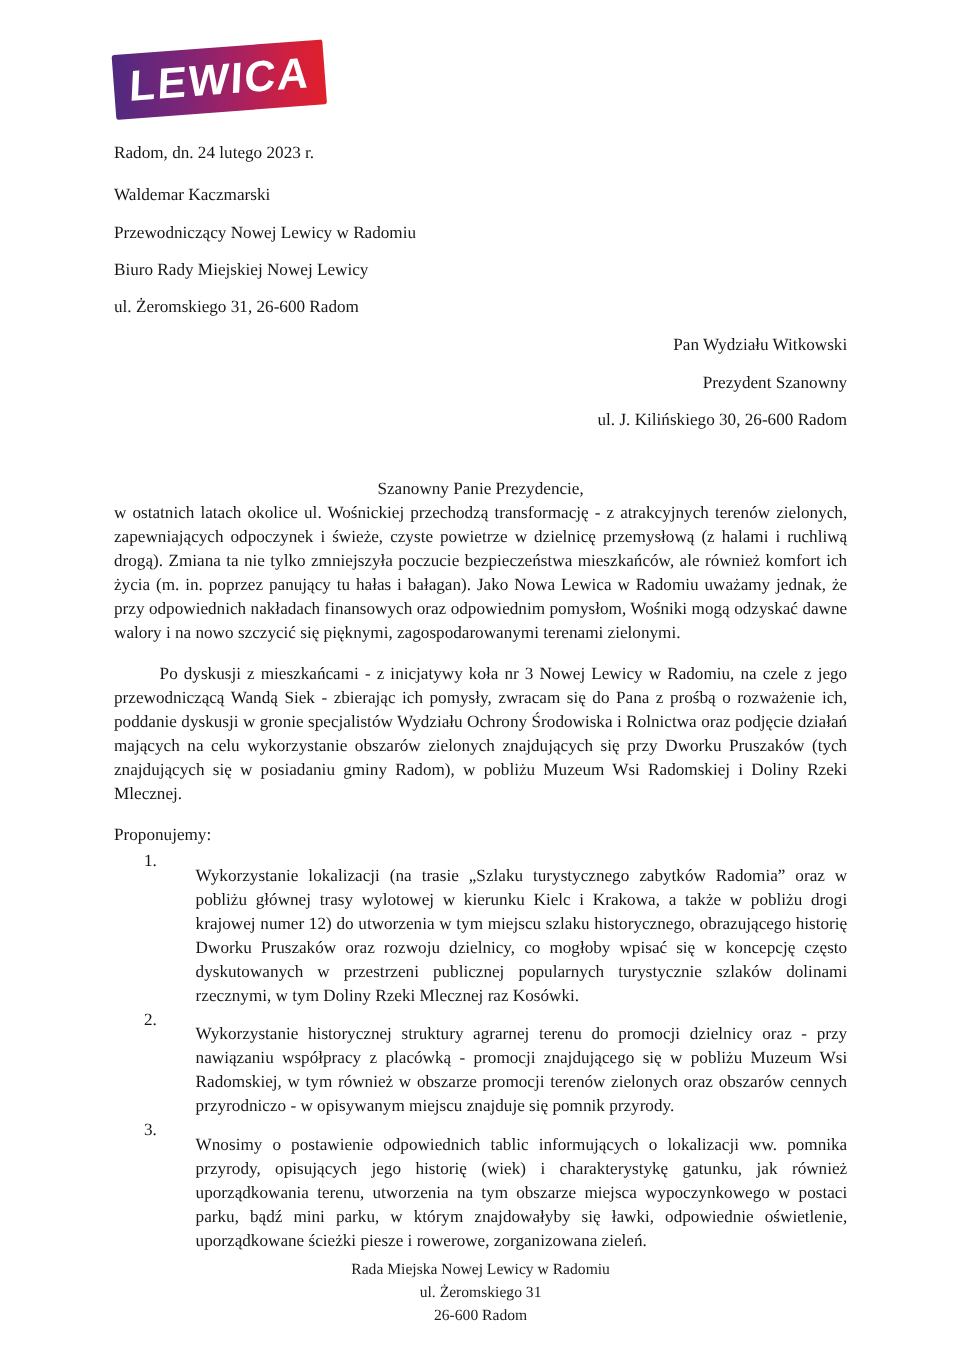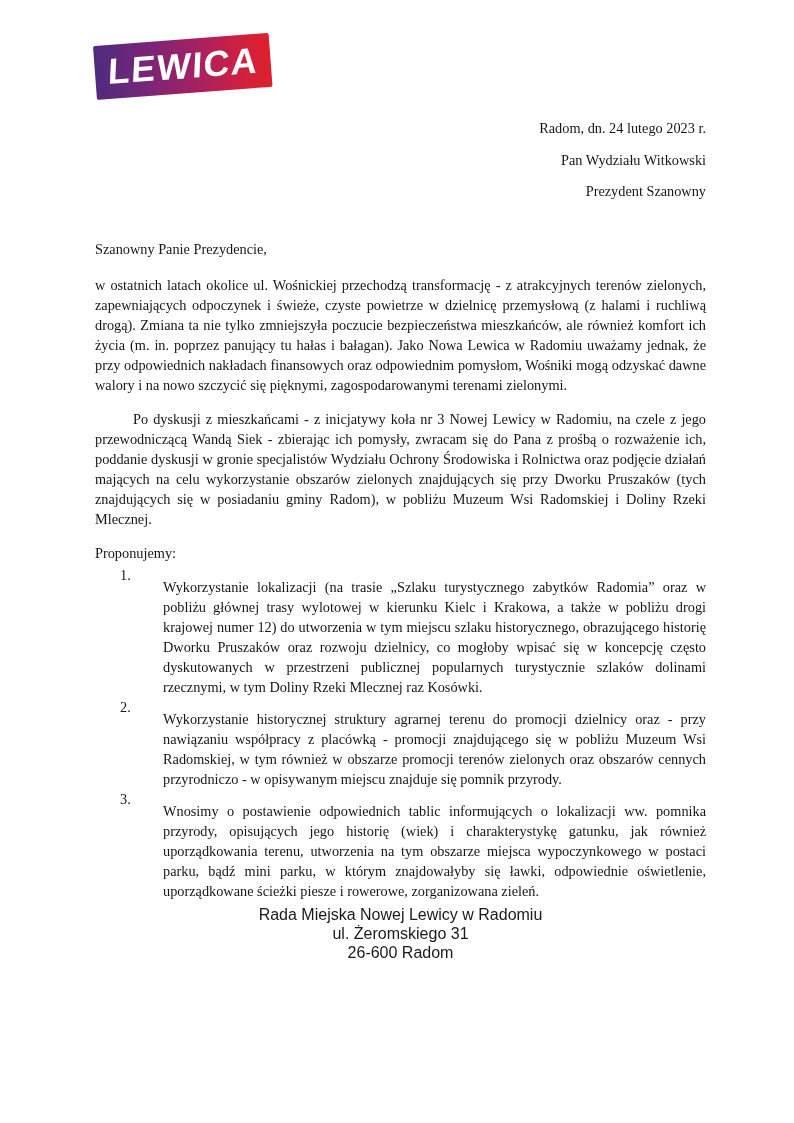--- a/index.html
+++ b/index.html
@@ -34,62 +34,69 @@
   .logo-text {
     font-family: "Liberation Sans", sans-serif;
     font-weight: bold;
     color: #ffffff;
     font-size: 36px;
     letter-spacing: 1.5px;
     transform: skewX(-7deg);
     white-space: nowrap;
   }
   
-  .date-line { text-align: right; margin: 10px 0 0 0; }
+  .date-line { text-align: left; margin: 10px 0 0 0; }
   .sender { margin-top: 15px; }
   .sender p { margin: 0 0 11px 0; }
   .recipient { margin-top: 12px; }
   .recipient p { margin: 0 0 11px 0; text-align: right; }
   
-  .salutation { margin: 38px 0 16px 0; }
+  .salutation { margin: 38px 0 0 0; text-align: center; }
   .par { text-align: justify; margin: 0 0 0 0; }
   .par-indent { text-indent: 38px; margin-top: 14px; }
   .propose { margin: 14px 0 0 0; }
   .proposal-list { margin-top: 2px; }
   .list-item { display: flex; }
   .list-num { flex: 0 0 68px; box-sizing: border-box; padding-left: 25px; }
   .list-text { flex: 1 1 auto; text-align: justify; margin-top: 12px; }
   
   .footer {
     margin-top: 4px;
     text-align: center;
-    font-family: Liberation Sans, sans-serif;
-    font-size: 16px;
+    font-family: Liberation Serif, serif;
+    font-size: 13px;
     line-height: 19px;
     color: #1a1a1a;
   }
   .footer p { margin: 0; }
 </style>
 </head>
 <body>
 
 <div class="page">
 
   <div class="logo-wrap">
     <div class="logo">
       <span class="logo-text">LEWICA</span>
     </div>
   </div>
 
   <p class="date-line">Radom, dn. 24 lutego 2023 r.</p>
 
+  <div class="sender">
+    <p>Waldemar Kaczmarski</p>
+    <p>Przewodniczący Nowej Lewicy w Radomiu</p>
+    <p>Biuro Rady Miejskiej Nowej Lewicy</p>
+    <p>ul. Żeromskiego 31, 26-600 Radom</p>
+  </div>
 
   <div class="recipient">
     <p>Pan Wydziału Witkowski</p>
     <p>Prezydent Szanowny</p>
+    <p>ul. J. Kilińskiego 30, 26-600 Radom</p>
   </div>
 
   <p class="salutation">Szanowny Panie Prezydencie,</p>
 
   <p class="par">w ostatnich latach okolice ul. Wośnickiej przechodzą transformację - z atrakcyjnych terenów zielonych, zapewniających odpoczynek i świeże, czyste powietrze w dzielnicę przemysłową (z halami i ruchliwą drogą). Zmiana ta nie tylko zmniejszyła poczucie bezpieczeństwa mieszkańców, ale również komfort ich życia (m. in. poprzez panujący tu hałas i bałagan). Jako Nowa Lewica w Radomiu uważamy jednak, że przy odpowiednich nakładach finansowych oraz odpowiednim pomysłom, Wośniki mogą odzyskać dawne walory i na nowo szczycić się pięknymi, zagospodarowanymi terenami zielonymi.</p>
 
   <p class="par par-indent">Po dyskusji z mieszkańcami - z inicjatywy koła nr 3 Nowej Lewicy w Radomiu, na czele z jego przewodniczącą Wandą Siek - zbierając ich pomysły, zwracam się do Pana z prośbą o rozważenie ich, poddanie dyskusji w gronie specjalistów Wydziału Ochrony Środowiska i Rolnictwa oraz podjęcie działań mających na celu wykorzystanie obszarów zielonych znajdujących się przy Dworku Pruszaków (tych znajdujących się w posiadaniu gminy Radom), w pobliżu Muzeum Wsi Radomskiej i Doliny Rzeki Mlecznej.</p>
 
   <p class="propose">Proponujemy:</p>
 

